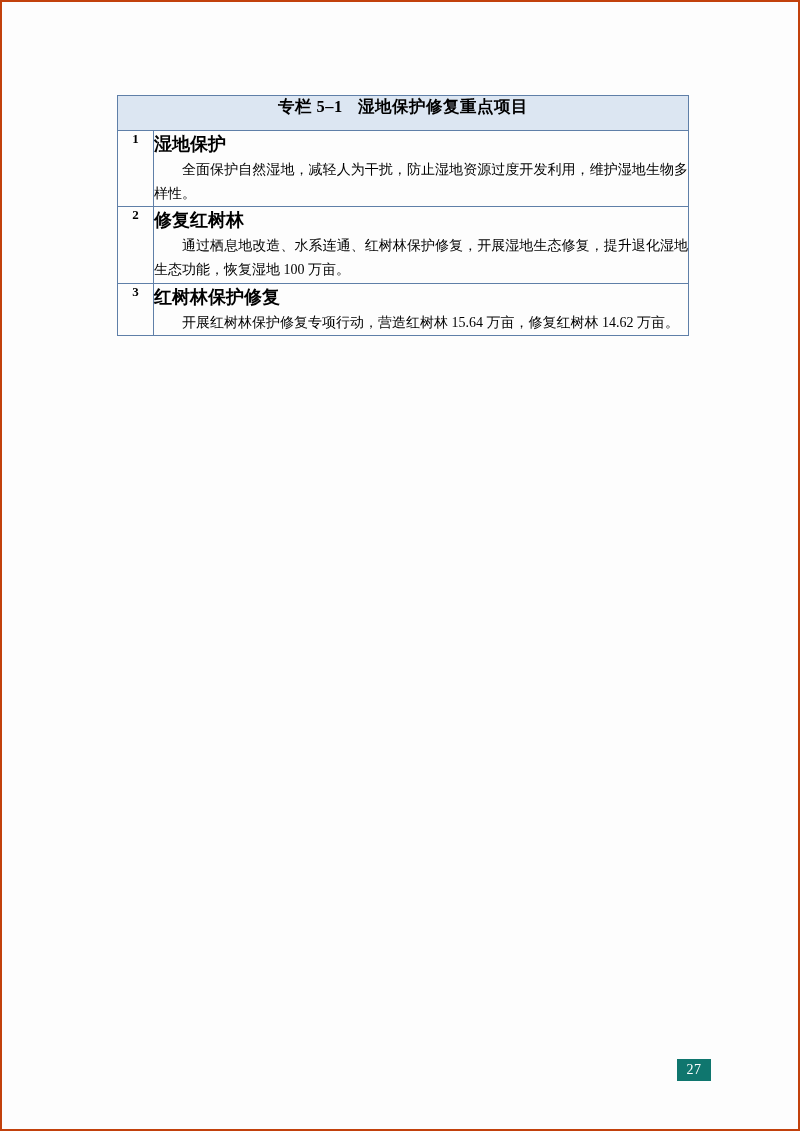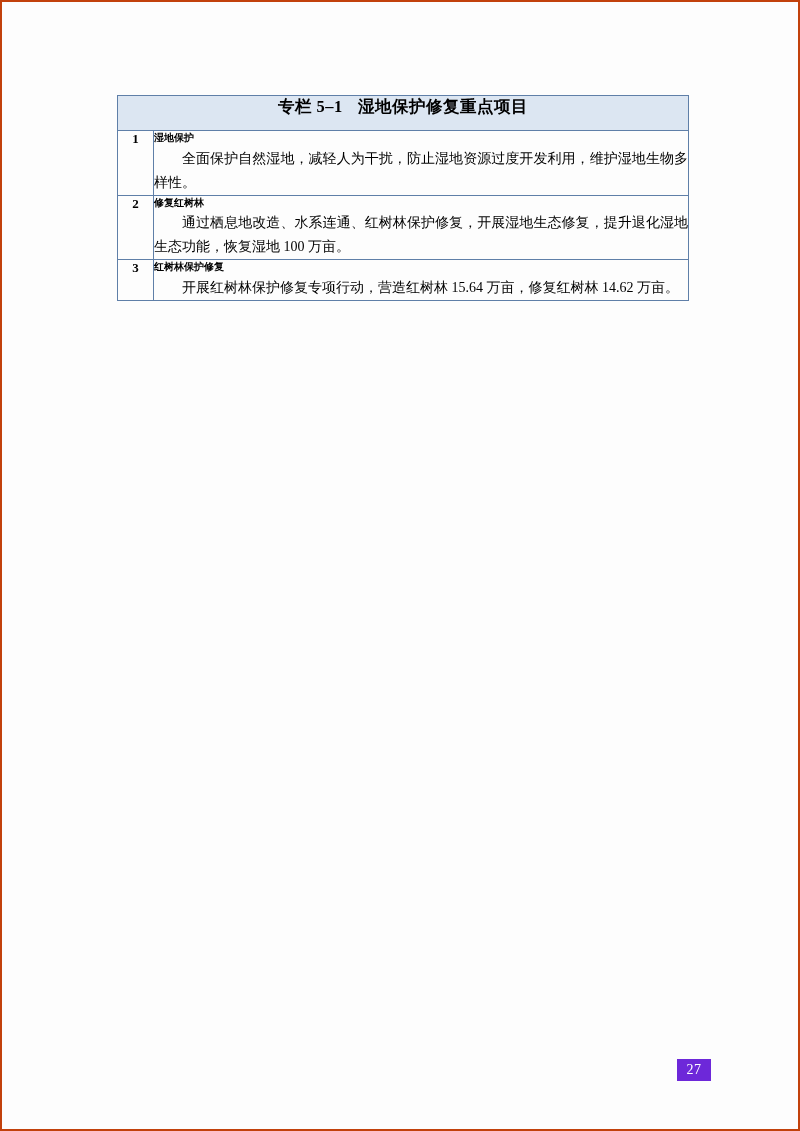--- a/index.html
+++ b/index.html
@@ -60,42 +60,42 @@
     font-family: "Liberation Serif", "DejaVu Serif", serif;
     font-size: 13px;
     font-weight: bold;
     color: #000;
   }
   .content-cell {
     padding: 6px 10px 8px 8px;
   }
   .item-heading {
     font-family: "Liberation Sans", "DejaVu Sans", sans-serif;
-    font-size: 10px;
+    font-size: 18px;
     font-weight: bold;
     color: #000;
     line-height: 1.45;
     margin-bottom: 1px;
   }
   .item-body {
     font-family: "Liberation Serif", "DejaVu Serif", serif;
     font-size: 14px;
     color: #000;
     line-height: 1.72;
     text-align: justify;
     text-justify: inter-ideograph;
     text-indent: 2em;
   }
   .page-number-badge {
     position: absolute;
     right: 87px;
     bottom: 48px;
     width: 34px;
     height: 22px;
-    background: #6d28d9;
+    background: #0f766e;
     color: #ffffff;
     font-family: "Liberation Serif", "DejaVu Serif", serif;
     font-size: 14px;
     display: flex;
     align-items: center;
     justify-content: center;
     letter-spacing: 0.5px;
   }
 </style>
 </head>

